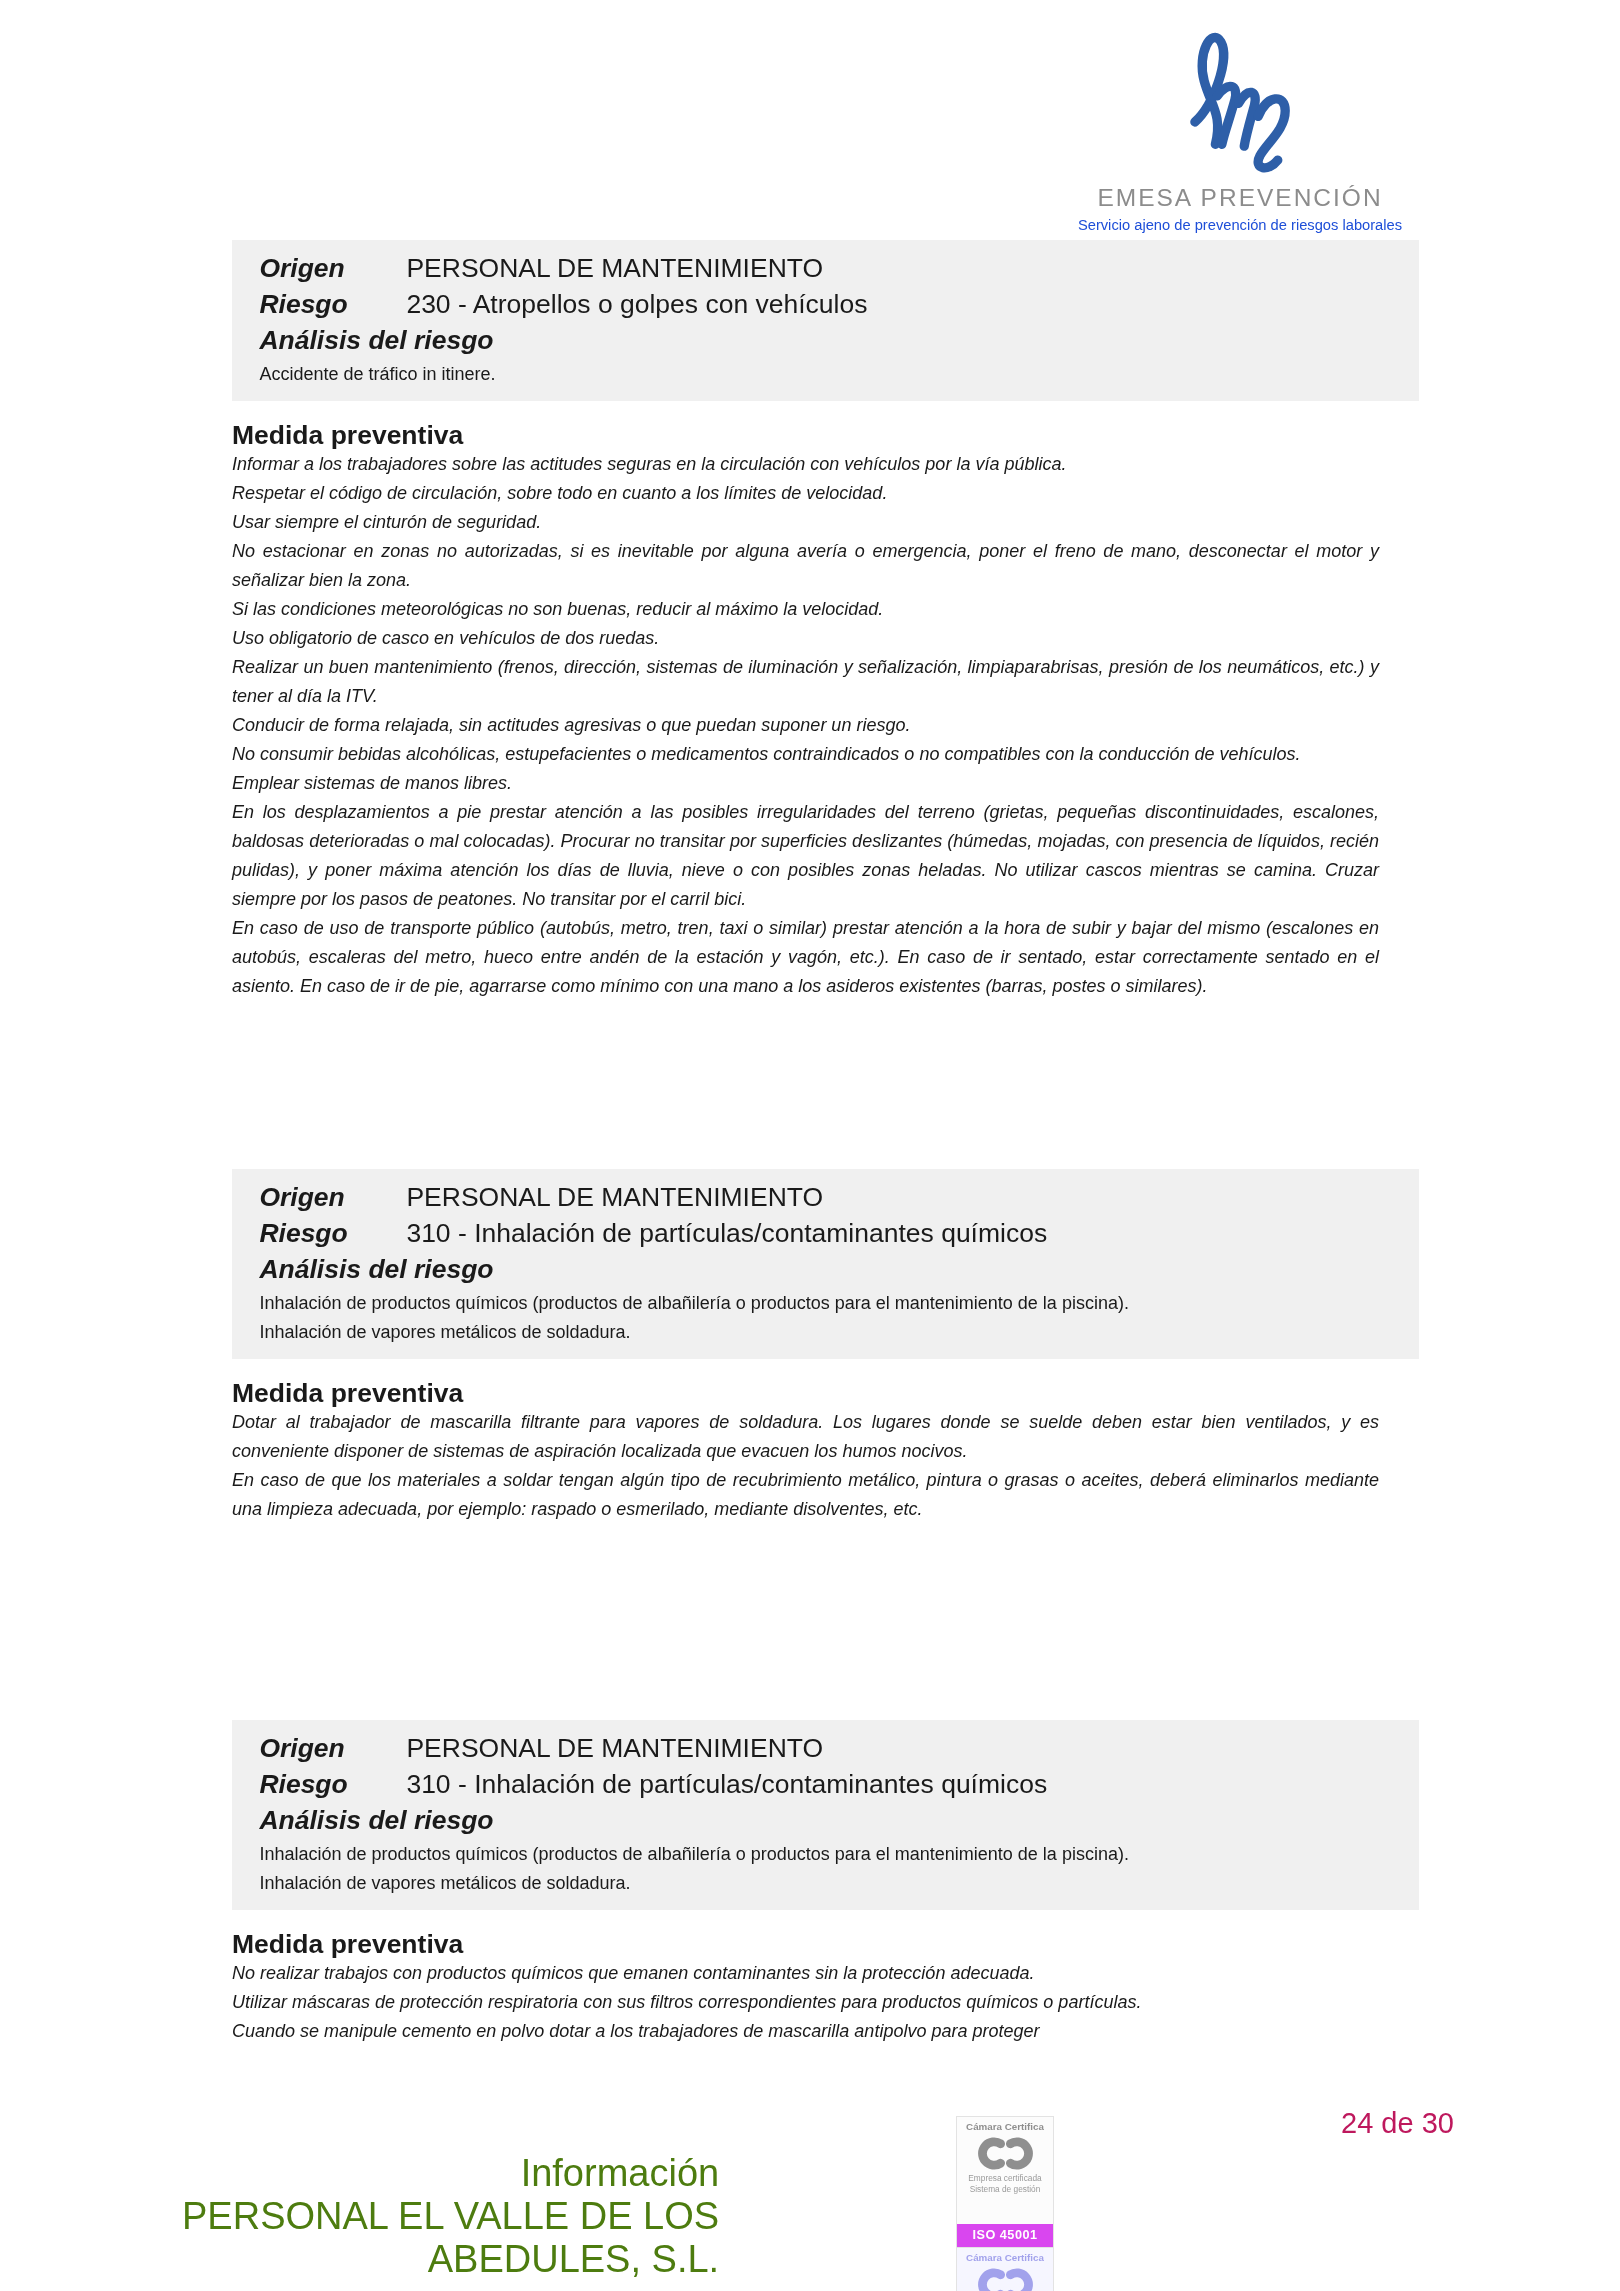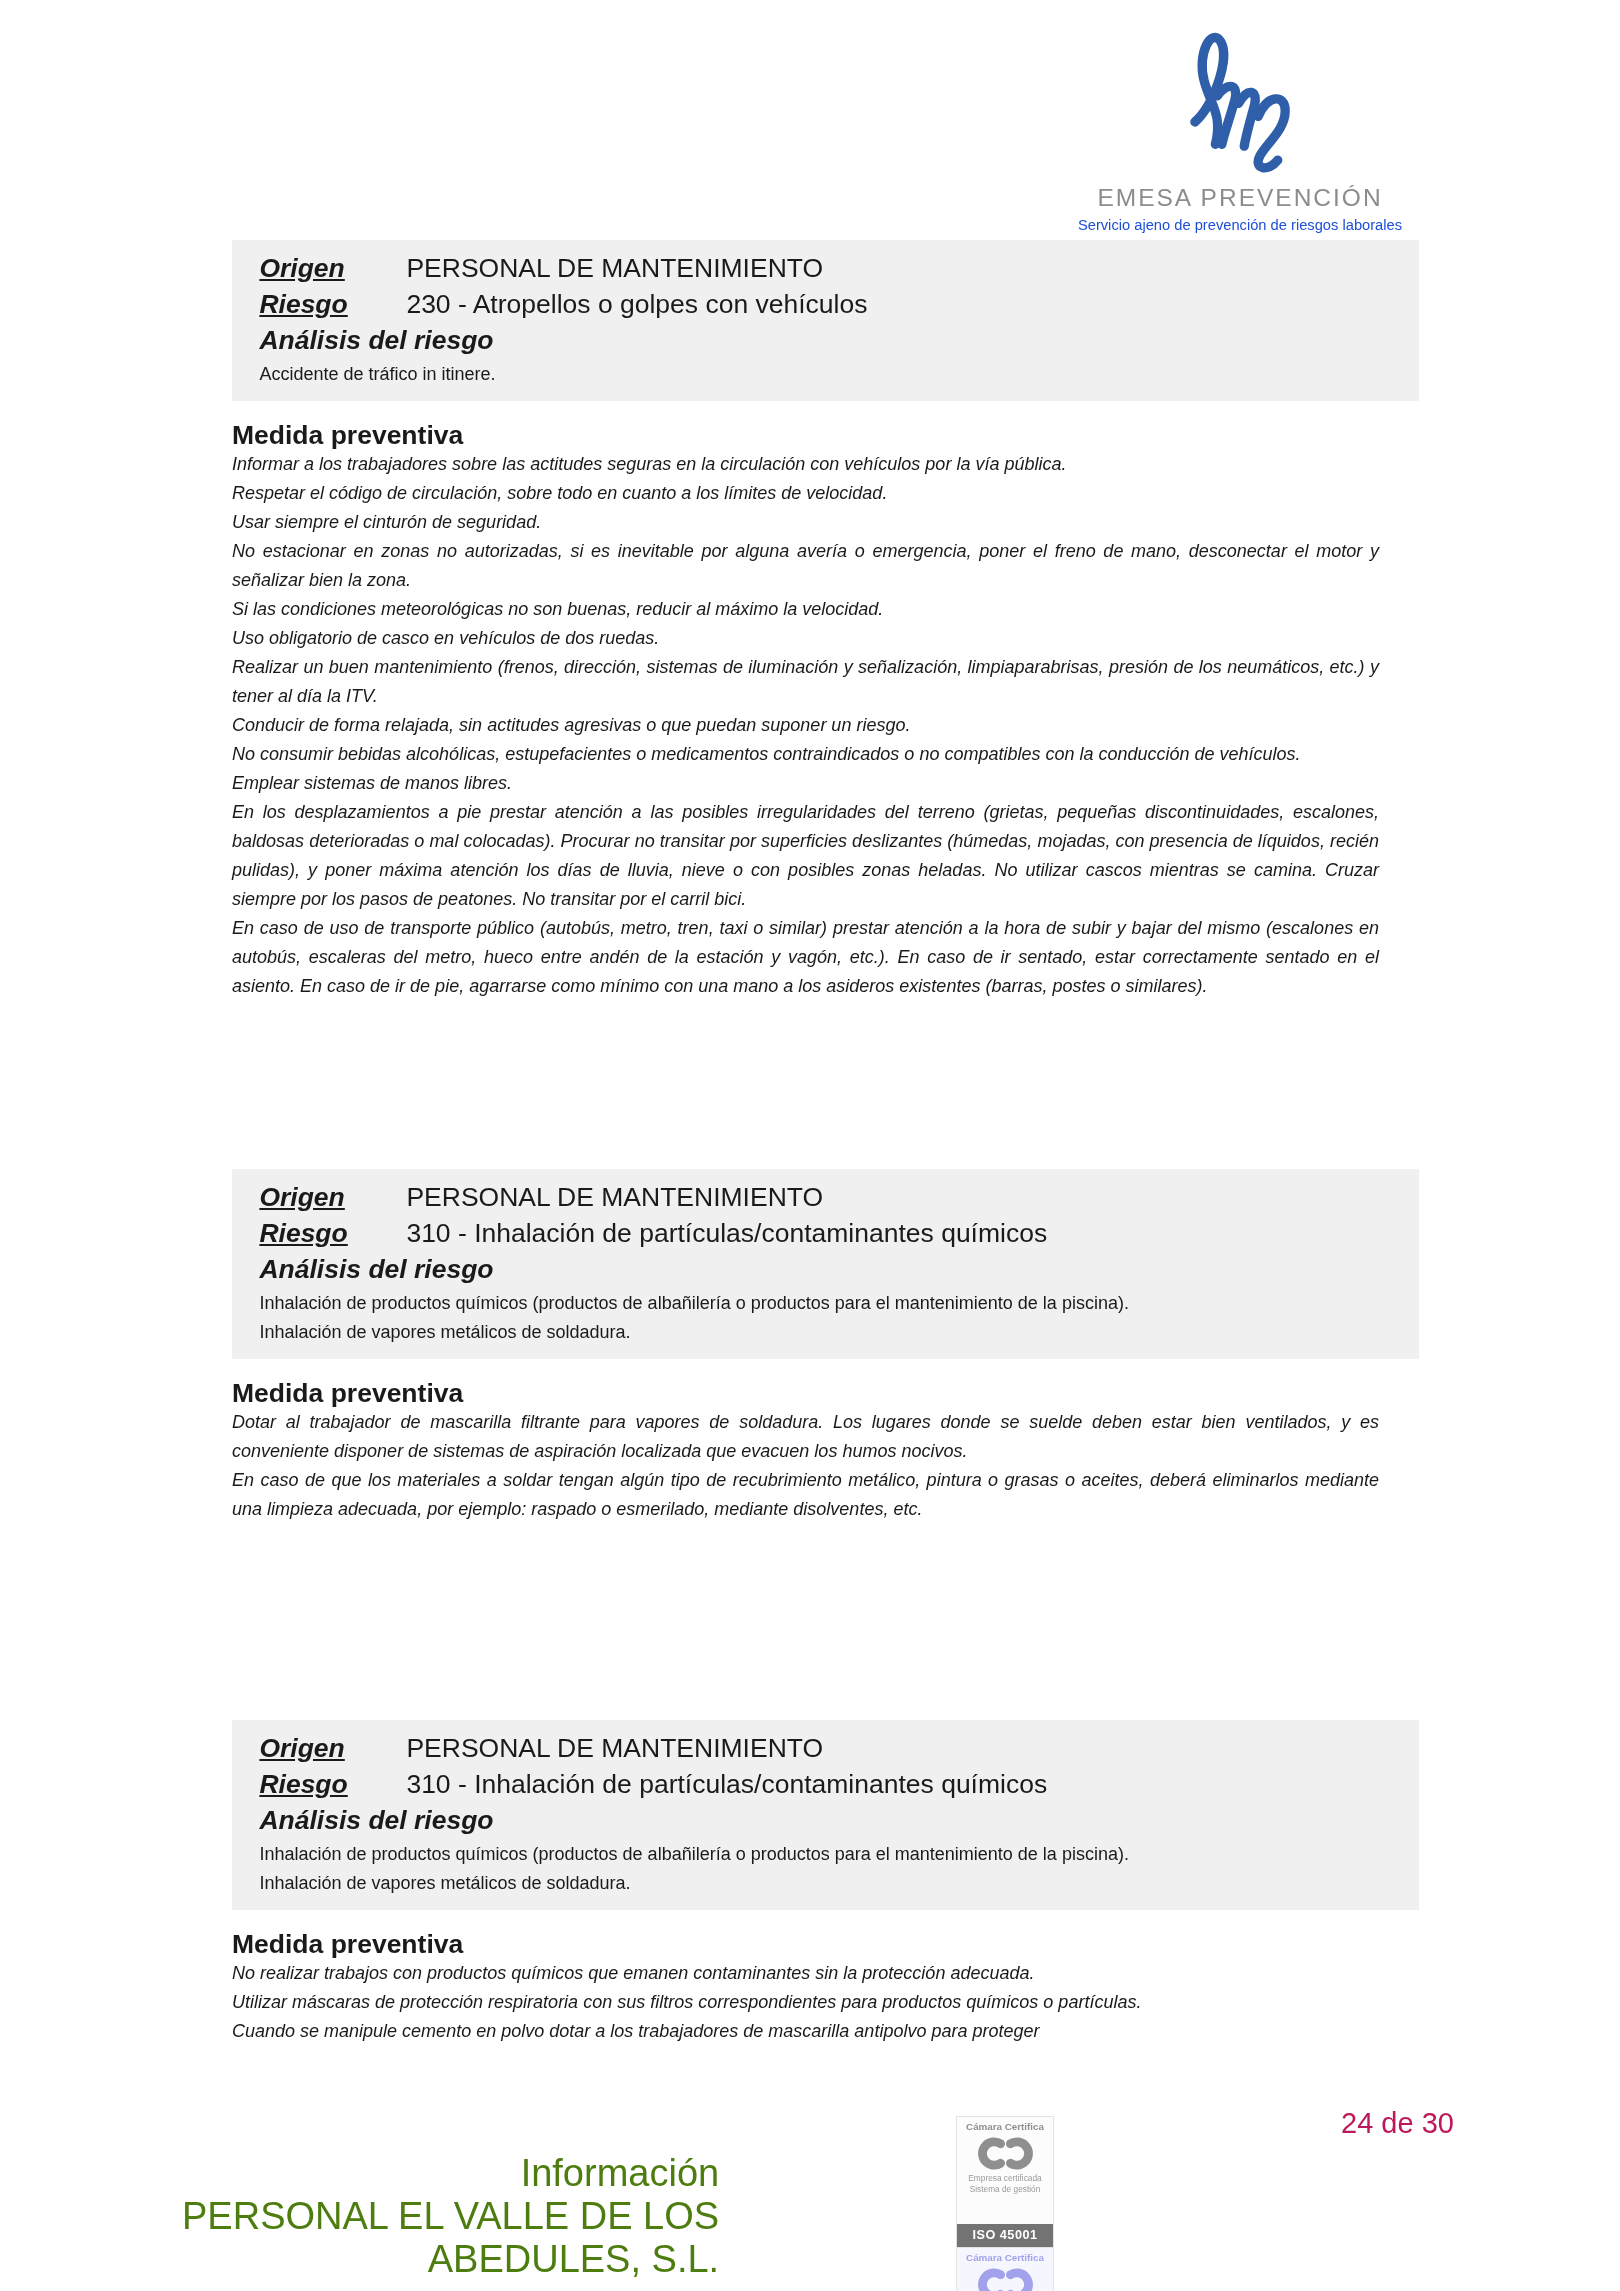--- a/index.html
+++ b/index.html
@@ -16,21 +16,21 @@
   .brand-tagline { font-size:14.7px; color:#1d4ed8; margin-top:4.9px; white-space:nowrap; }
 
   
   .risk-section { position:absolute; left:232px; width:1187px; }
   #section-1 { top:240px; }
   #section-2 { top:1169px; }
   #section-3 { top:1720px; }
 
   .risk-table { background:#f0f0f0; padding:9.8px 27.4px 11.8px 27.4px; box-sizing:border-box; }
   .risk-row { display:flex; font-size:26.5px; line-height:36px; }
-  .risk-label { width:147px; font-weight:bold; font-style:italic; flex:none;text-decoration:underline; }
+  .risk-label { width:147px; font-weight:bold; font-style:italic; flex:none; }
   .risk-value { flex:1; }
   .analysis-label { font-size:26.5px; line-height:36px; font-weight:bold; font-style:italic; }
   .analysis-content p, .medidas p {
     margin:0; font-size:18px; line-height:29px; text-align:justify;
   }
   .analysis-content { margin-top:2px; }
 
   .medida-heading { font-size:26.5px; font-weight:bold; line-height:29px; margin:20.6px 0 0 0; }
   .medidas { width:1147px;font-style:italic; }
 
@@ -156,21 +156,21 @@
     <div class="badge" style="background: rgb(252, 252, 252);">
       <div class="badge-title" style="color: rgb(143, 143, 143);">Cámara Certifica</div>
       <svg class="badge-logo" viewBox="0 0 64 40" fill="none" stroke-linecap="round">
         <g stroke-width="9" style="stroke: rgb(143, 143, 143);">
           <path d="M27 10 A12 12 0 1 0 27 30"></path>
           <path d="M37 10 A12 12 0 1 1 37 30"></path>
         </g>
       </svg>
       <div class="badge-line">Empresa certificada</div>
       <div class="badge-line">Sistema de gestión</div>
-      <div class="badge-iso" style="background: #737373;">ISO 45001</div>
+      <div class="badge-iso" style="background: #d946ef;">ISO 45001</div>
     </div>
     <div class="badge" style="background: rgb(246, 246, 255);">
       <div class="badge-title" style="color: rgb(162, 162, 236);">Cámara Certifica</div>
       <svg class="badge-logo" viewBox="0 0 64 40" fill="none" stroke-linecap="round">
         <g stroke-width="9" style="stroke: rgb(162, 162, 236);">
           <path d="M27 10 A12 12 0 1 0 27 30"></path>
           <path d="M37 10 A12 12 0 1 1 37 30"></path>
         </g>
       </svg>
       <div class="badge-line">Empresa certificada</div>

